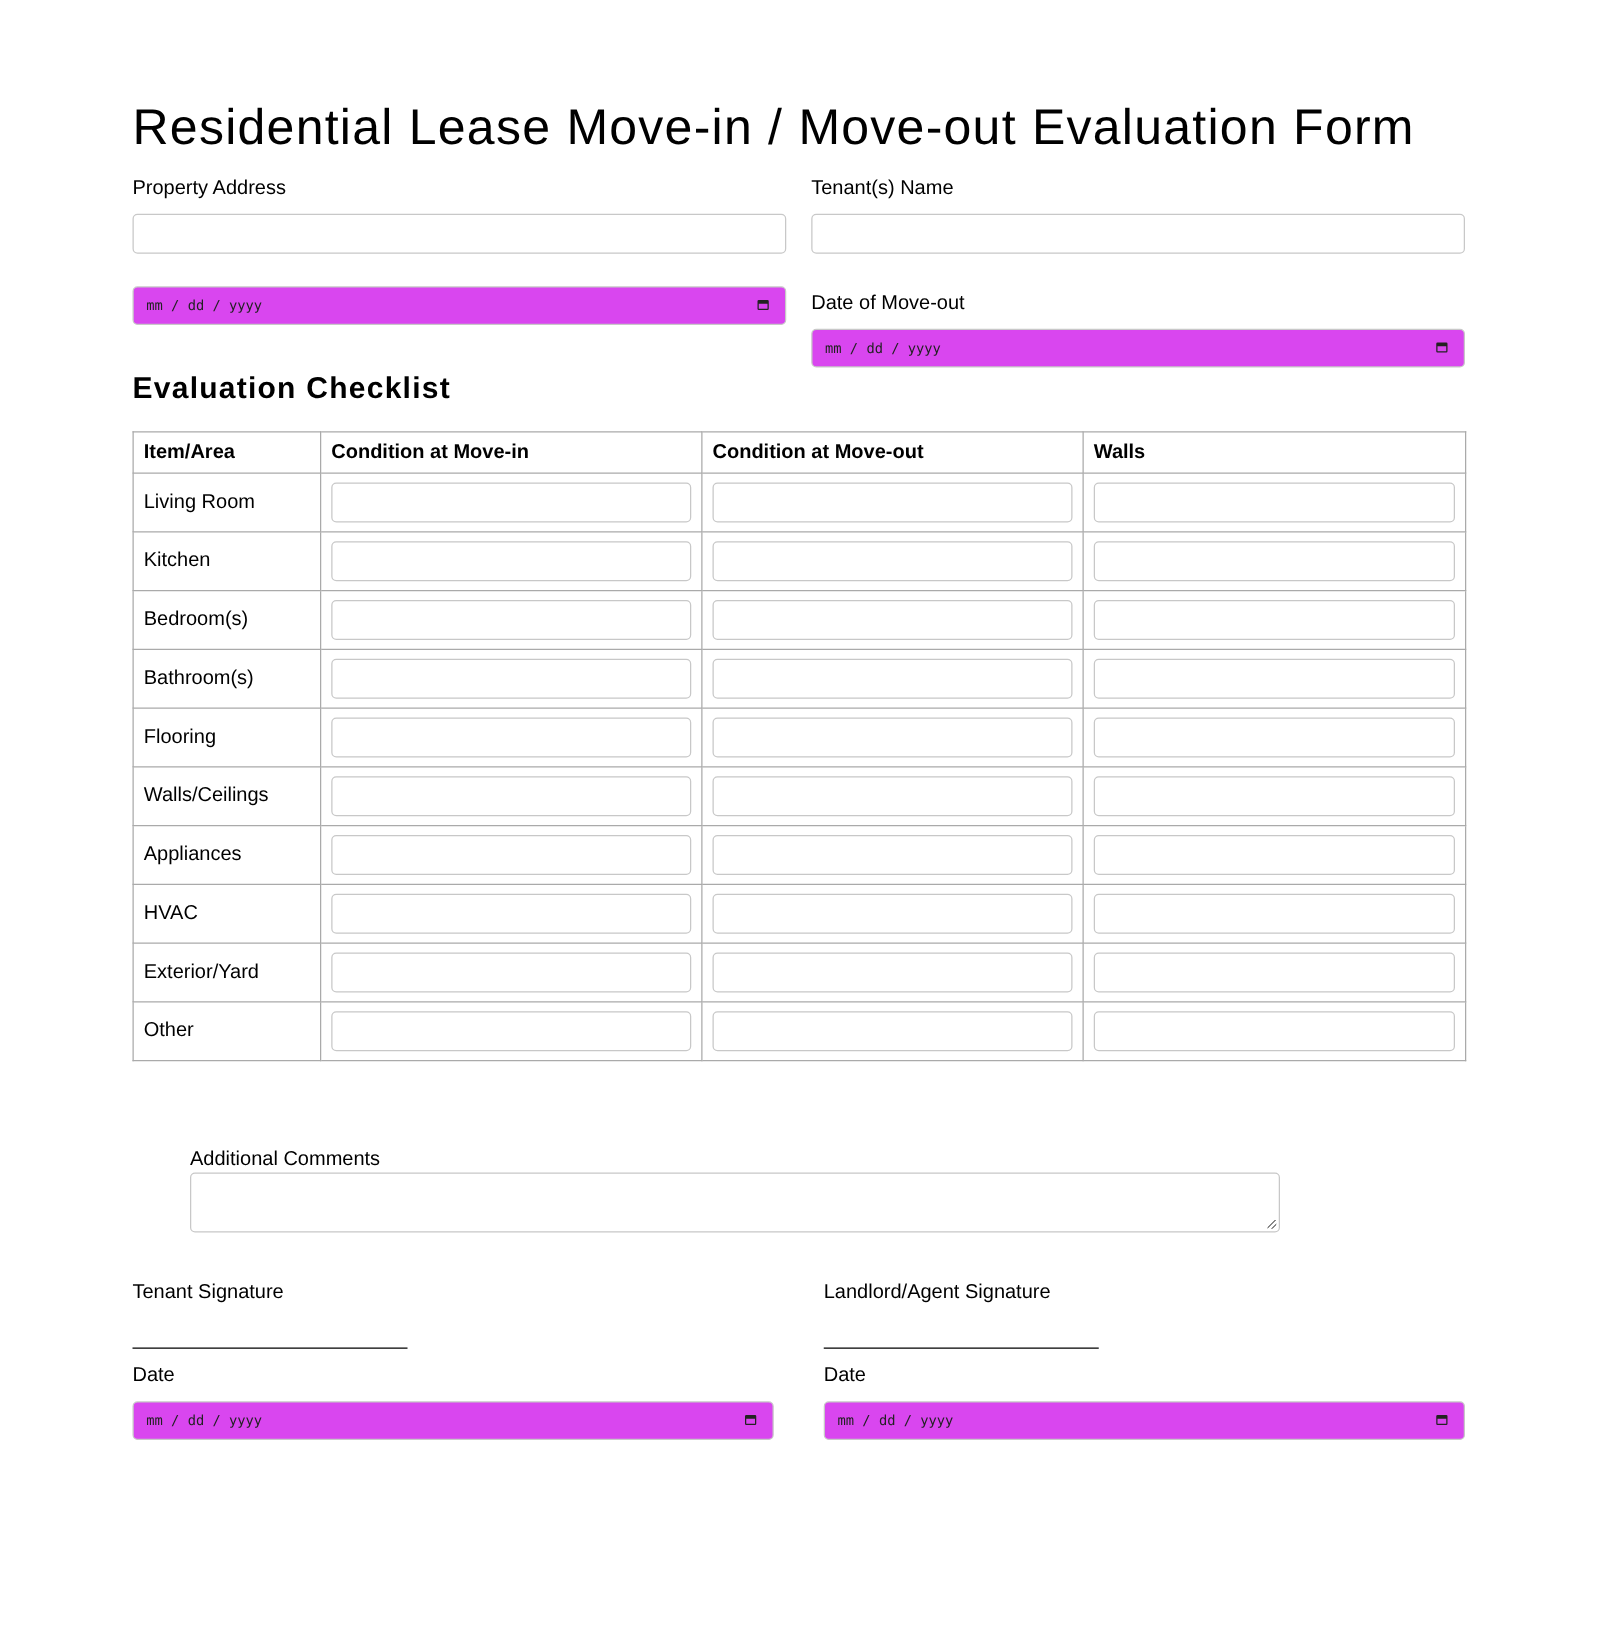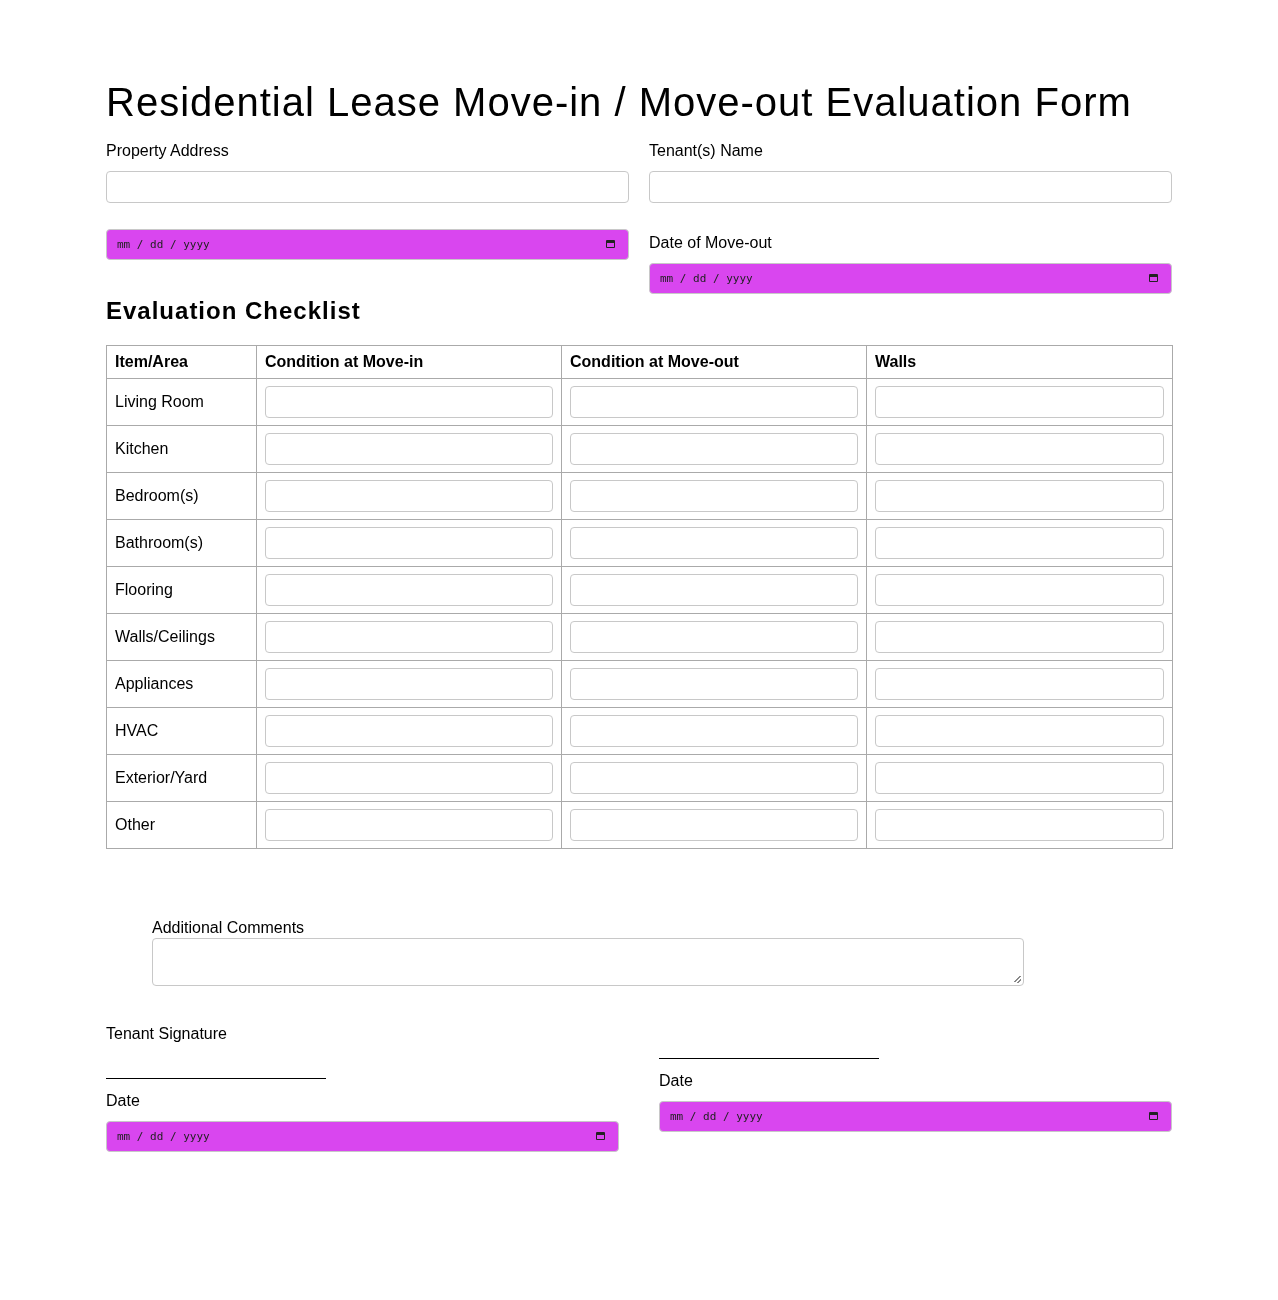--- a/index.html
+++ b/index.html
@@ -186,20 +186,21 @@
     <span class="lbl">Tenant Signature</span>
     <div class="sig-line"></div>
     <span class="lbl">Date</span>
     <div class="date">
       <span class="ph">mm / dd / yyyy</span>
       <span class="cal"></span>
     </div>
   </div>
 
   <div class="sig" style="left:553px;">
+    <span class="lbl">Landlord/Agent Signature</span>
     <div class="sig-line"></div>
     <span class="lbl">Date</span>
     <div class="date">
       <span class="ph">mm / dd / yyyy</span>
       <span class="cal"></span>
     </div>
   </div>
 </div>
 
 </body></html>

